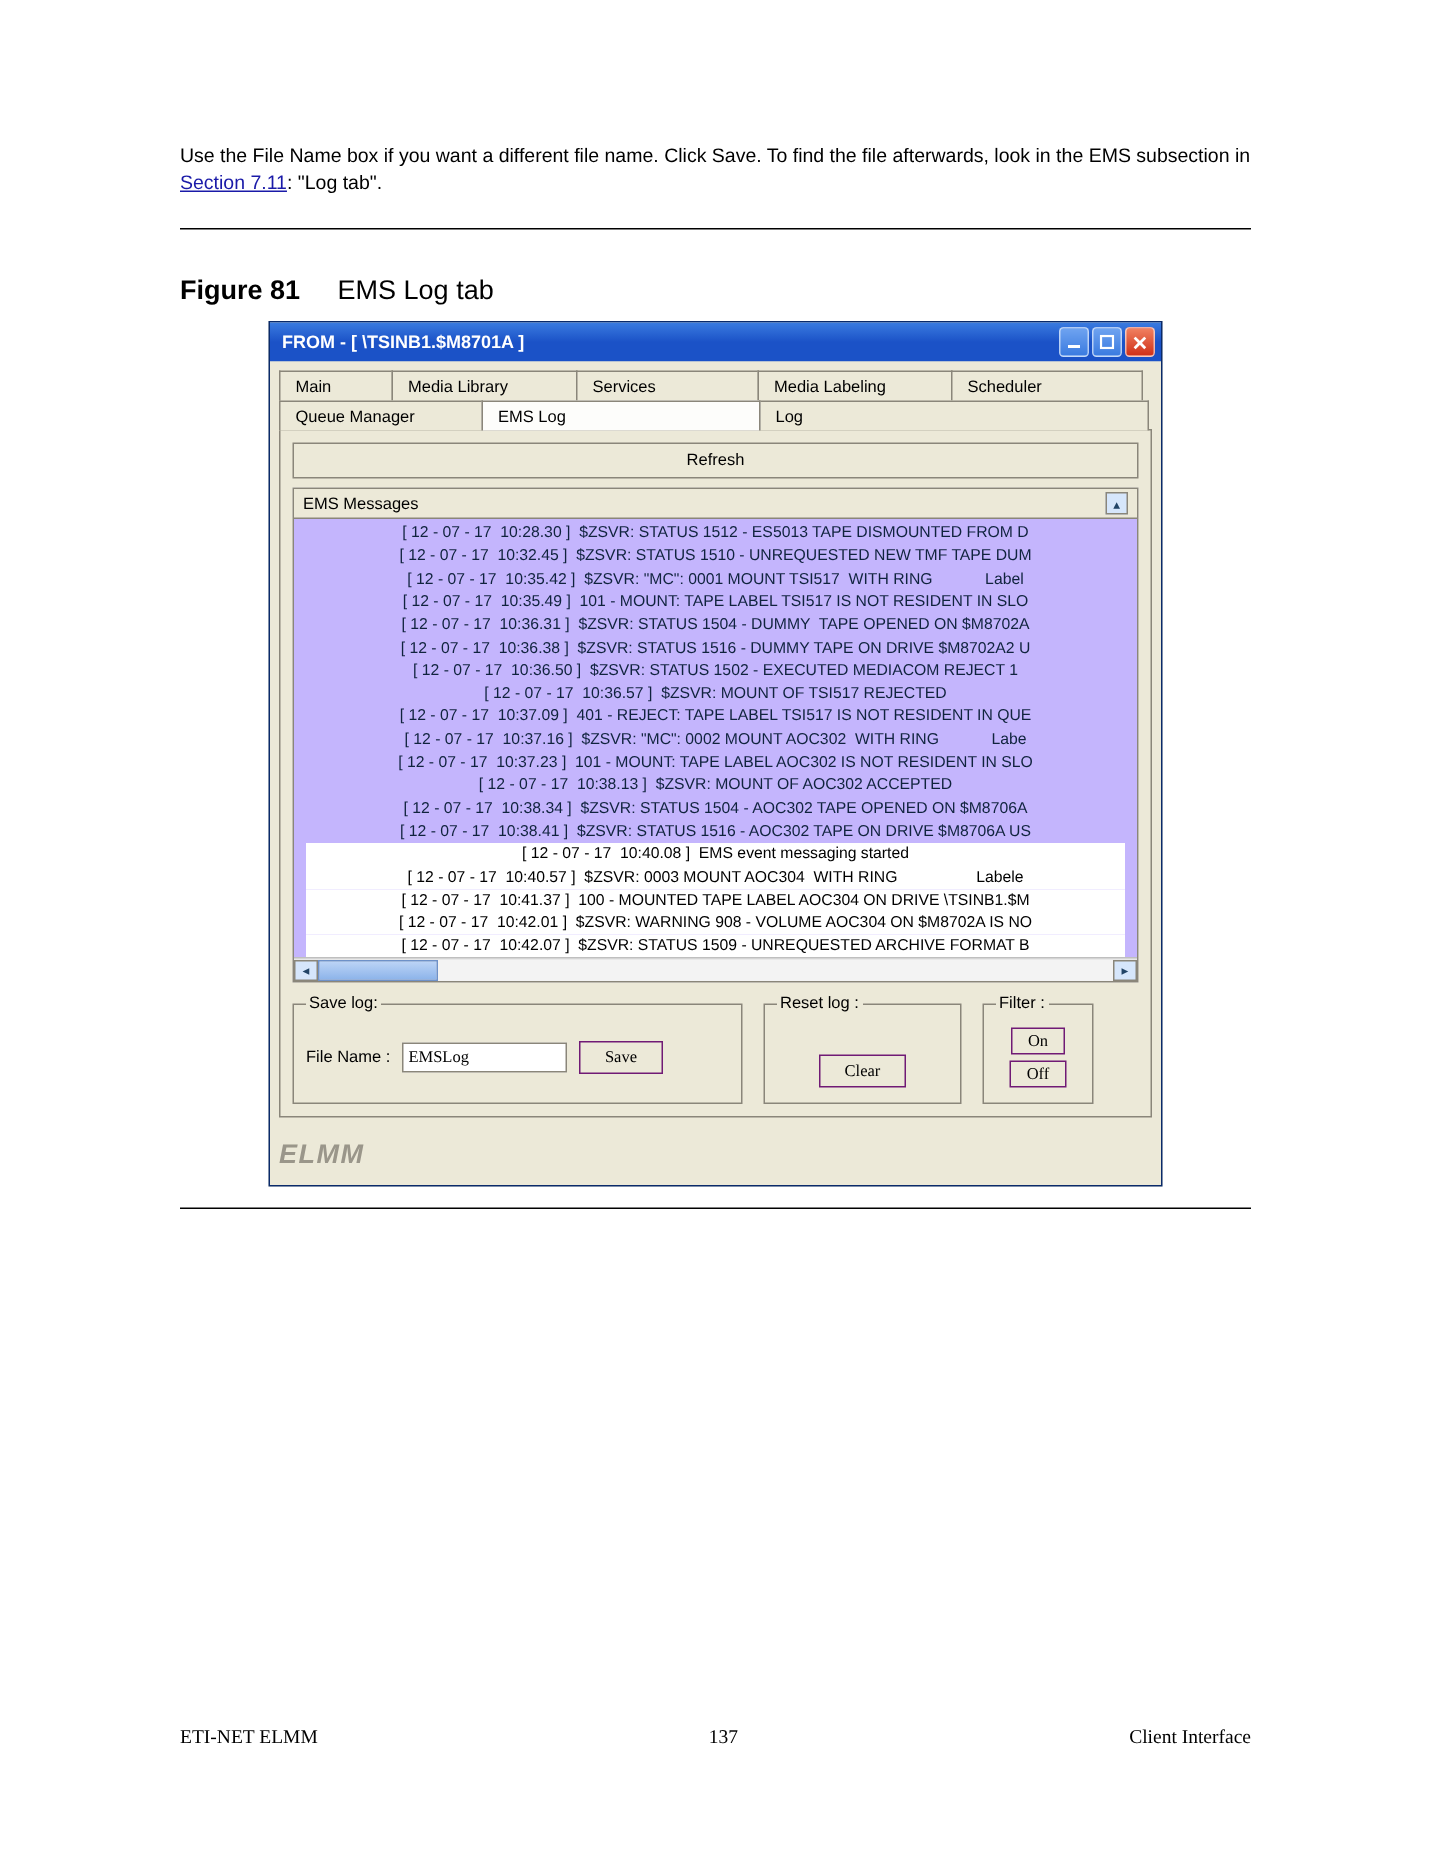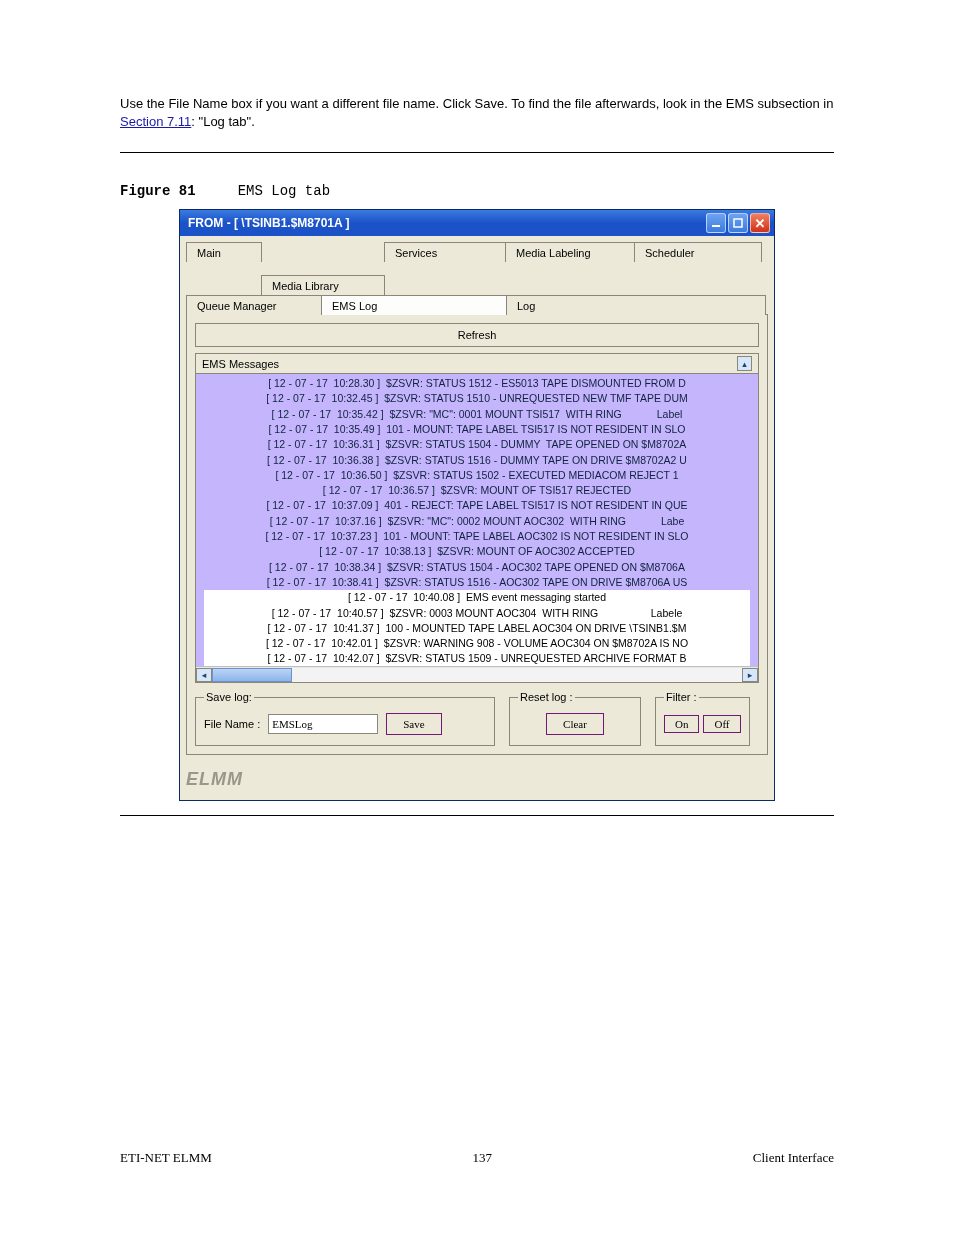--- a/index.html
+++ b/index.html
@@ -25,22 +25,22 @@
     line-height: 1.35;
     margin-bottom: 6px;
   }
   .intro a { color: #1a1aa8; text-decoration: underline; }
   .rule {
     border: none;
     border-top: 1px solid #000;
     margin: 22px 0 30px 0;
   }
   .fig-caption {
-    font-family: Liberation Mono, monospace;
-    font-size: 14px;
+    font-family: Liberation Sans, sans-serif;
+    font-size: 18px;
     margin-bottom: 10px;
   }
   .fig-caption .fignum { font-weight: bold; }
 
   
   .win {
     width: 596px;
     margin: 0 auto 10px auto;
     font-family: Tahoma, Arial, sans-serif;
     font-size: 11px;
@@ -87,21 +87,21 @@
     font-size: 11px;
     color:#000;
   }
   .tab + .tab { margin-left: -1px; }
   .tab.active {
     background: #fdfdfb;
     position: relative;
     z-index: 2;
   }
   .tab.r1-0 { width: 76px; }
-  .tab.r1-1 { width: 124px; margin-top: 33px; }
+  .tab.r1-1 { width: 124px; }
   .tab.r1-2 { width: 122px; }
   .tab.r1-3 { width: 130px; }
   .tab.r1-4 { width: 128px; }
   .tab.r2-0 { width: 136px; }
   .tab.r2-1 { width: 186px; }
   .tab.r2-2 { width: 260px; }
 
   .tabbody {
     border: 1px solid #8a867a;
     background: #ece9d8;
@@ -181,21 +181,21 @@
   fieldset.grp {
     border:1px solid #8a867a;
     padding: 10px 8px 10px 8px;
     margin:0;
     font-family: Tahoma, Arial, sans-serif;
     font-size:11px;
   }
   fieldset.grp legend { padding: 0 2px; font-size:11px; }
   .save-grp { flex: 0 0 300px; display:flex; align-items:center; gap:8px; }
   .reset-grp { flex: 0 0 132px; display:flex; align-items:flex-end; justify-content:center;}
-  .filter-grp { flex: 0 0 74px; display:flex; flex-direction:row; gap:4px; align-items:center; }
+  .filter-grp { flex: 0 0 74px; display:flex; flex-direction:column; gap:4px; align-items:center; }
   .txtin {
     width: 110px;
     height: 20px;
     border:1px solid #8a867a;
     background:#fff;
     font-family: Tahoma;
     font-size:11px;
     padding: 1px 3px;
   }
   .wbtn {

